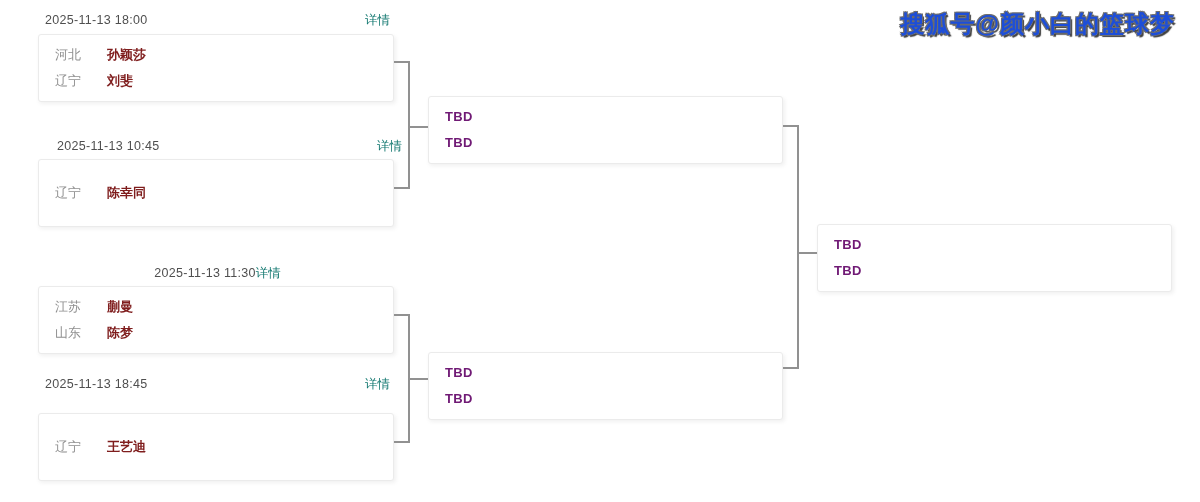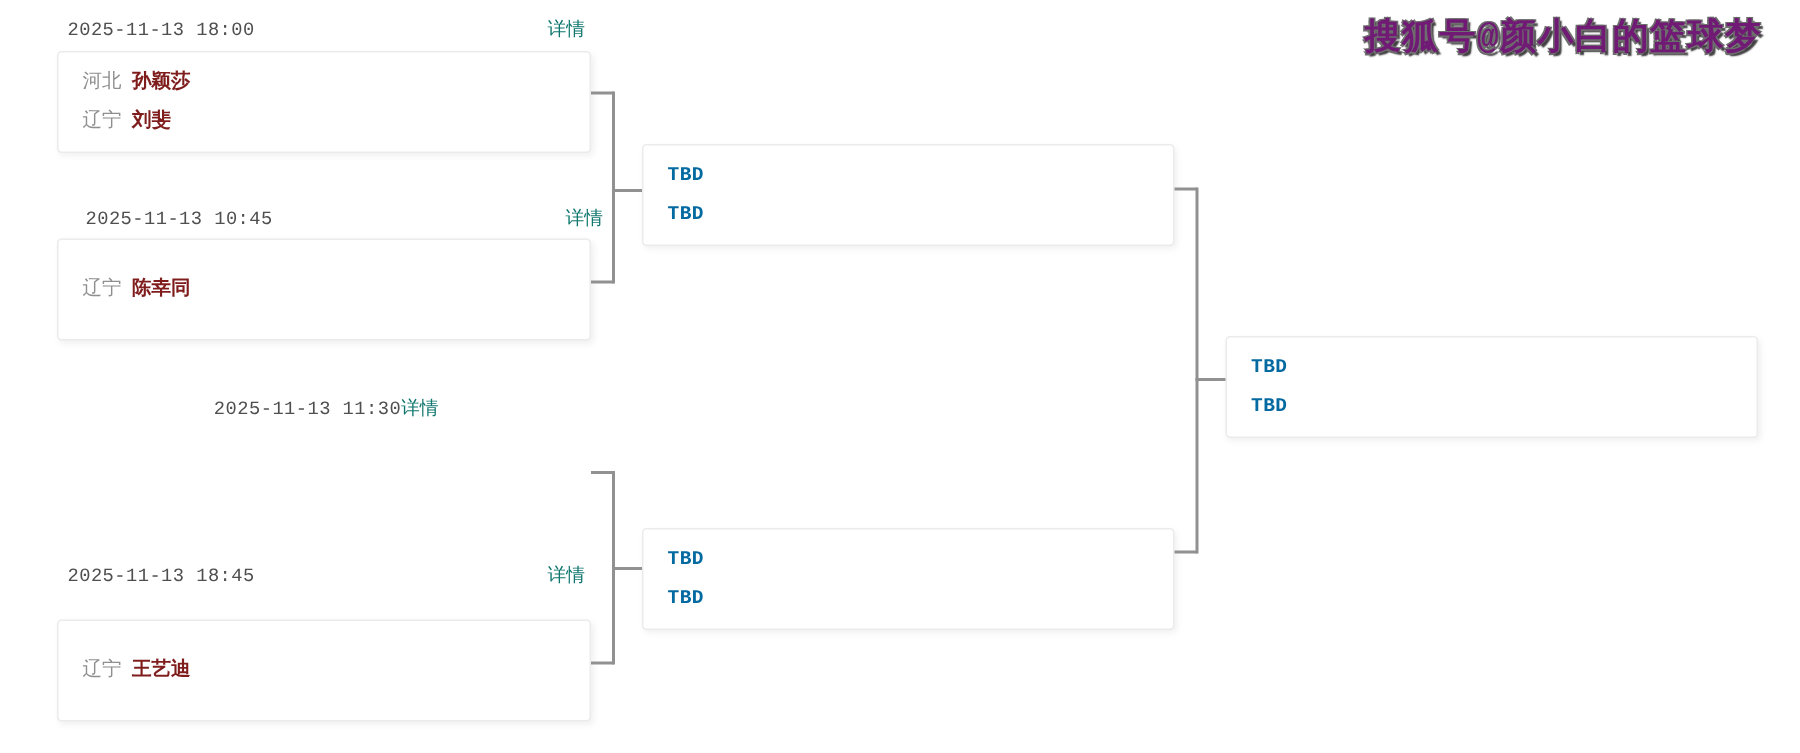--- a/index.html
+++ b/index.html
@@ -1,21 +1,21 @@
 <!DOCTYPE html>
 <html><head>
 <meta charset="utf-8">
 <style>
   html, body { margin: 0; padding: 0; background: #ffffff; }
   #stage {
     position: relative;
     width: 1200px;
     height: 502px;
     background: #ffffff;
-    font-family: Liberation Mono, monospace;
+    font-family: Liberation Sans, sans-serif;
     overflow: hidden;
   }
 
   
   .date-row {
     position: absolute;
     height: 16px;
     line-height: 16px;
     display: flex;
     justify-content: space-between;
@@ -35,45 +35,45 @@
     box-shadow: 1.5px 2px 4px rgba(0,0,0,0.06);
     box-sizing: border-box;
     display: flex;
     flex-direction: column;
     justify-content: space-around;
     padding: 7px 16px;
   }
   .player-row {
     display: flex;
     align-items: center;
-    gap: 7px;
+    gap: 26px;
     font-size: 13px;
     line-height: 18px;
   }
   .player-row .region { color: #8f8f8f; font-weight: 400; }
   .player-row .pname  { color: #7f1d1d; font-weight: 700; }
-  .player-row .tbd    { color: #0369a1; font-weight: 700; letter-spacing: 0.3px; }
+  .player-row .tbd    { color: #701a75; font-weight: 700; letter-spacing: 0.3px; }
 
   
   .ln {
     position: absolute;
     background: #919191;
   }
   .ln-h { height: 2px; }
   .ln-v { width: 2px; }
 
   
   .watermark {
     position: absolute;
     top: 8px;
     right: 25px;
     font-size: 24px;
     font-weight: 700;
     letter-spacing: 1px;
-    color: #701a75;
+    color: #1d4ed8;
     text-shadow:
       -1px -1px 0 #6e6e6e,
        1px -1px 0 #6e6e6e,
       -1px  1px 0 #6e6e6e,
        2px  2px 1px #3f3f3f;
     user-select: none;
   }
 </style>
 </head>
 <body>
@@ -102,20 +102,30 @@
   <div class="card" style="left:38px; top:159px; width:356px;">
     <div class="player-row">
       <span class="region">辽宁</span>
       <span class="pname">陈幸同</span>
     </div>
   </div>
 
   <div class="date-row" style="left:45px; top:265px; width:345px;justify-content:center;">
     <span class="dt">2025-11-13  11:30</span>
     <span class="detail">详情</span>
+  </div>
+  <div class="card" style="left:38px; top:286px; width:356px;">
+    <div class="player-row">
+      <span class="region">江苏</span>
+      <span class="pname">蒯曼</span>
+    </div>
+    <div class="player-row">
+      <span class="region">山东</span>
+      <span class="pname">陈梦</span>
+    </div>
   </div>
 
   <div class="date-row" style="left:45px; top:376px; width:345px;">
     <span class="dt">2025-11-13  18:45</span>
     <span class="detail">详情</span>
   </div>
   <div class="card" style="left:38px; top:413px; width:356px;">
     <div class="player-row">
       <span class="region">辽宁</span>
       <span class="pname">王艺迪</span>

